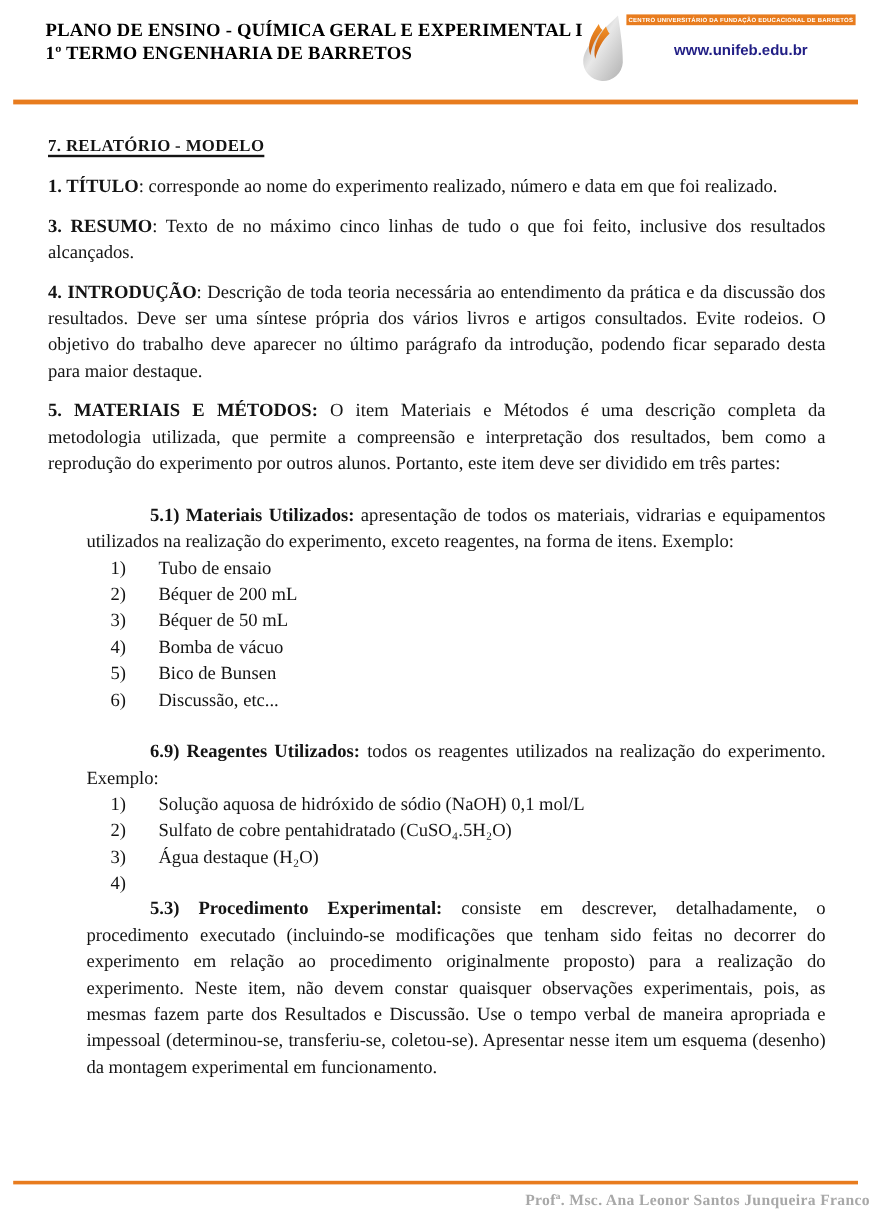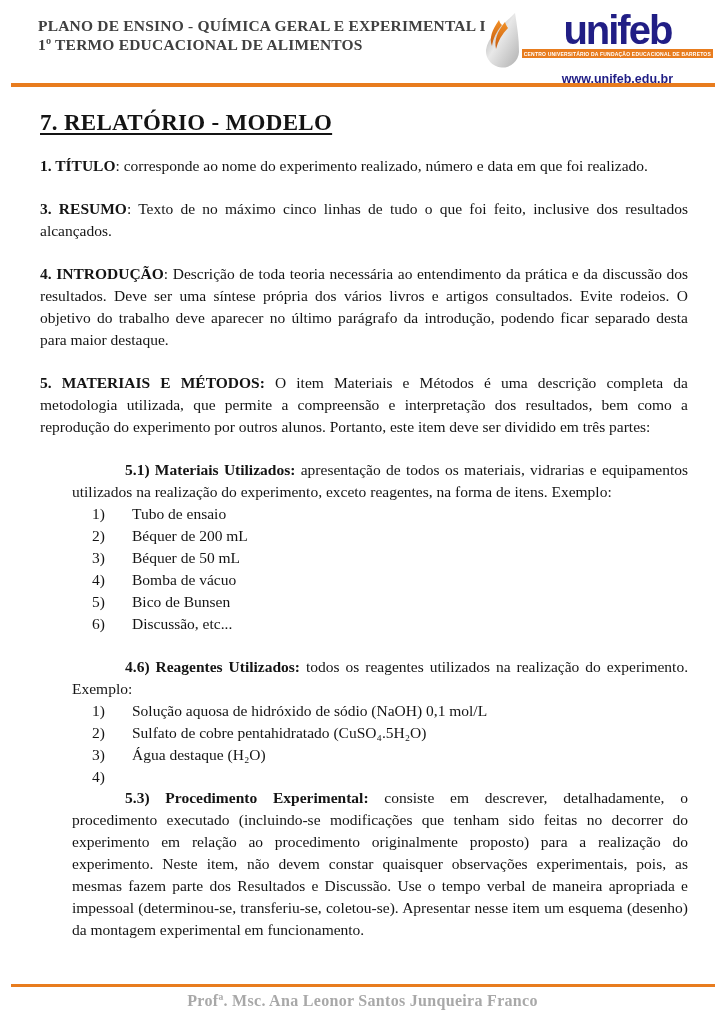--- a/index.html
+++ b/index.html
@@ -5,21 +5,21 @@
   html,body { margin:0; padding:0; background:#ffffff; }
   .page {
     position:relative; width:725px; height:1024px; background:#ffffff;
     font-family:"Liberation Serif","DejaVu Serif",serif; color:#141414; overflow:hidden;
   }
 
   
   .header-course {
     position:absolute; left:38px; top:16px;
     font-weight:bold; font-size:15.5px; line-height:19px;
-    color:#404040; letter-spacing:0.2px; white-space:nowrap;
+    color:#000000; letter-spacing:0.2px; white-space:nowrap;
   }
   .logo { position:absolute; top:12px; right:12px; display:flex; align-items:flex-start; }
   .logo-drop { width:38px; height:58px; margin-right:2px; flex:0 0 auto; }
   .logo-right { display:flex; flex-direction:column; align-items:stretch; }
   .logo-wordmark {
     font-family:"Liberation Sans","DejaVu Sans",sans-serif; font-weight:bold;
     font-size:40px; line-height:37px; color:#211E85; letter-spacing:-2px; text-align:center;
   }
   .logo-tagline {
     background:#E87C1E; color:#ffffff;
@@ -32,47 +32,47 @@
     font-size:12.5px; color:#211E85; margin-top:14px; text-align:center;
   }
   .rule-top    { position:absolute; left:11px; right:10px; top:83px;  height:4px; background:#E87C1E; }
   .rule-bottom { position:absolute; left:11px; right:10px; top:984px; height:3px; background:#E87C1E; }
 
   
   .content {
     position:absolute; left:40px; width:648px; top:112px;
     font-size:15.5px; line-height:22px; text-align:justify;
   }
-  .doc-title { font-size:23px; font-weight:bold; margin:0 0 9px 0; text-align:left; letter-spacing:0.3px; }
+  .doc-title { font-size:14px; font-weight:bold; margin:0 0 9px 0; text-align:left; letter-spacing:0.3px; }
   .doc-title .tu { text-decoration:underline; text-decoration-thickness:2px; text-underline-offset:3px; }
   p { margin:0; }
   .intro { text-indent:57px; }
-  .sec { margin-top:21px; }
+  .sec { margin-top:11px; }
   .sub { margin-top:21px; text-indent:53px;margin-left:32px; }
   .b { font-weight:bold; }
   .i { }
   .u { text-decoration:underline; }
   .list { margin:0; }
   .li { position:relative; padding-left:92px; text-align:left; line-height:22px; }
   .li .num { position:absolute; left:52px; top:0; }
 
   
   .footer-credit {
-    position:absolute; left:0; right:0; top:992px; text-align:center;
-    font-weight:bold; font-size:16px; color:#A8A8A8; letter-spacing:0.3px;
+    position:absolute; left:0; right:0; top:992px; text-align:right;
+    font-weight:bold; font-size:13px; color:#A8A8A8; letter-spacing:0.3px;
   }
 </style>
 </head>
 <body>
 
 <div class="page">
 
   <div class="header-course">
     <div>PLANO DE ENSINO - QUÍMICA GERAL E EXPERIMENTAL I</div>
-    <div>1º TERMO EDUCACIONAL DE ALIMENTOS</div>
+    <div>1º TERMO ENGENHARIA DE BARRETOS</div>
   </div>
 
   <div class="logo">
     <span class="logo-drop">
       <svg width="38" height="58" viewBox="0 0 38 58" xmlns="http://www.w3.org/2000/svg">
         <defs>
           <linearGradient id="silver" x1="0" y1="0" x2="1" y2="1">
             <stop offset="0" stop-color="#9c9c9c"></stop>
             <stop offset="0.45" stop-color="#e8e8e8"></stop>
             <stop offset="1" stop-color="#b0b0b0"></stop>
@@ -81,21 +81,20 @@
             <stop offset="0" stop-color="#f29026"></stop>
             <stop offset="1" stop-color="#c75d10"></stop>
           </linearGradient>
         </defs>
         <path d="M33 1 C 20 14, 6 24, 4 38 a 16.5 16.5 0 0 0 33 2 C 37 26, 35 14, 33 1 Z" fill="url(#silver)"></path>
         <path d="M17 8 C 10 18, 7 26, 10 34 C 11 27, 14 20, 20 13 C 18 11, 17.5 10, 17 8 Z" fill="url(#flame)"></path>
         <path d="M23 10 C 15 20, 12 28, 14 37 C 16 29, 20 22, 26 16 C 24.5 14, 23.6 12, 23 10 Z" fill="url(#flame)"></path>
       </svg>
     </span>
     <span class="logo-right">
-      <span class="logo-wordmark">unifeb</span>
       <span class="logo-tagline">CENTRO UNIVERSITÁRIO DA FUNDAÇÃO EDUCACIONAL DE BARRETOS</span>
       <span class="logo-site">www.unifeb.edu.br</span>
     </span>
   </div>
 
   <div class="rule-top"></div>
 
   <div class="content">
 
     <div class="doc-title">
@@ -116,21 +115,21 @@
 
     <div class="list">
       <div class="li"><span class="num">1)</span><span>Tubo de ensaio</span></div>
       <div class="li"><span class="num">2)</span><span>Béquer de 200 mL</span></div>
       <div class="li"><span class="num">3)</span><span>Béquer de 50 mL</span></div>
       <div class="li"><span class="num">4)</span><span>Bomba de vácuo</span></div>
       <div class="li"><span class="num">5)</span><span>Bico de Bunsen</span></div>
       <div class="li"><span class="num">6)</span><span>Discussão, etc...</span></div>
     </div>
 
-    <p class="sub"><span class="b">4.6) Reagentes Utilizados:</span><span> todos os reagentes utilizados na realização do experimento. Exemplo:</span></p>
+    <p class="sub"><span class="b">6.9) Reagentes Utilizados:</span><span> todos os reagentes utilizados na realização do experimento. Exemplo:</span></p>
 
     <div class="list">
       <div class="li"><span class="num">1)</span><span>Solução aquosa de hidróxido de sódio (NaOH) 0,1 mol/L</span></div>
       <div class="li"><span class="num">2)</span><span>Sulfato de cobre pentahidratado (CuSO₄.5H₂O)</span></div>
       <div class="li"><span class="num">3)</span><span>Água destaque (H₂O)</span></div>
       <div class="li"><span class="num">4)</span></div>
     </div>
 
     <p class="sub"><span class="b">5.3) Procedimento Experimental:</span><span> consiste em descrever, detalhadamente, o procedimento executado (incluindo-se modificações que tenham sido feitas no decorrer do experimento em relação ao procedimento originalmente proposto) para a realização do experimento. Neste item, não devem constar quaisquer observações experimentais, pois, as mesmas fazem parte dos Resultados e Discussão. Use o tempo verbal de maneira apropriada e impessoal (determinou-se, transferiu-se, coletou-se). Apresentar nesse item um esquema (desenho) da montagem experimental em funcionamento.</span></p>
 

